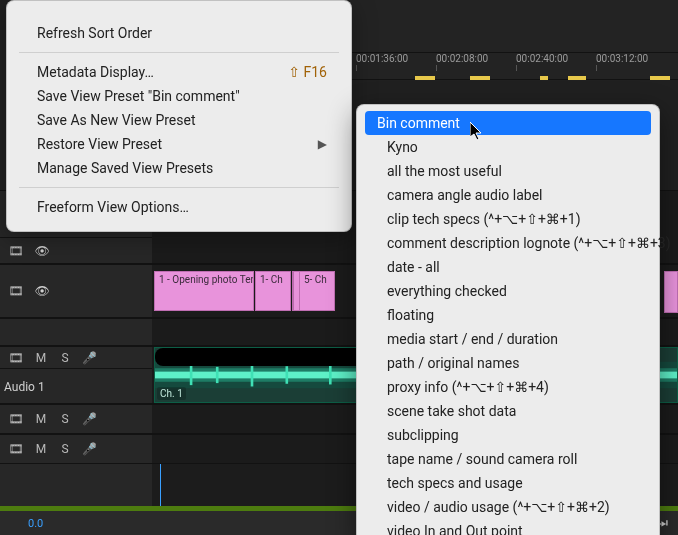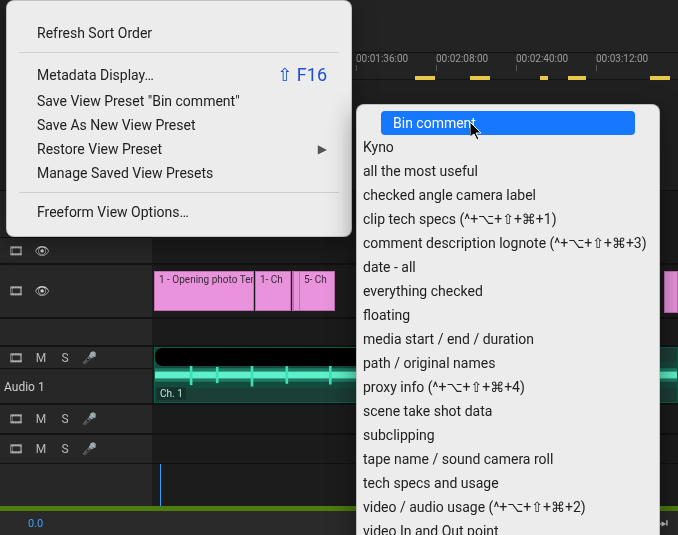--- a/index.html
+++ b/index.html
@@ -218,22 +218,22 @@
     background: rgba(0,0,0,0.12);
     margin: 7px 12px;
   }
   .ctx-item {
     display: flex;
     align-items: center;
     justify-content: space-between;
     padding: 4px 24px 4px 30px;
   }
   .ctx-item .shortcut {
-    color: #1d4ed8;
-    font-size: 18px;
+    color: #a16207;
+    font-size: 14px;
     margin-left: 7px;
   }
   .ctx-item .chev {
     color: #555;
     font-size: 12px;
   }
 
   
   .submenu {
     position: absolute;
@@ -243,28 +243,28 @@
     background: #ececec;
     border: 1px solid rgba(0,0,0,0.18);
     border-radius: 8px;
     box-shadow: 0 8px 28px rgba(0,0,0,0.45);
     padding: 6px 0;
     color: #222;
     font-size: 14px;
     z-index: 50;
   }
   .submenu .sub-item {
-    padding: 4px 6px;
+    padding: 4px 30px;
     white-space: nowrap;
   }
   .submenu .sub-item.highlight {
     background: #1677ff;
     color: #fff;
     border-radius: 4px;
-    margin: 0 24px;
+    margin: 0 8px;
     padding: 4px 12px;
   }
 
   
   .cursor {
     position: absolute;
     left: 470px;
     top: 122px;
     z-index: 60;
     pointer-events: none;
@@ -422,21 +422,21 @@
   <div class="sep"></div>
   <div class="ctx-item">
     <span>Freeform View Options…</span>
   </div>
 </div>
 
 <div class="submenu" id="submenu">
     <div class="sub-item highlight">Bin comment</div>
     <div class="sub-item">Kyno</div>
     <div class="sub-item">all the most useful</div>
-    <div class="sub-item">checked angle camera label</div>
+    <div class="sub-item">camera angle audio label</div>
     <div class="sub-item">clip tech specs (^+⌥+⇧+⌘+1)</div>
     <div class="sub-item">comment description lognote (^+⌥+⇧+⌘+3)</div>
     <div class="sub-item">date - all</div>
     <div class="sub-item">everything checked</div>
     <div class="sub-item">floating</div>
     <div class="sub-item">media start / end / duration</div>
     <div class="sub-item">path / original names</div>
     <div class="sub-item">proxy info (^+⌥+⇧+⌘+4)</div>
     <div class="sub-item">scene take shot data</div>
     <div class="sub-item">subclipping</div>

